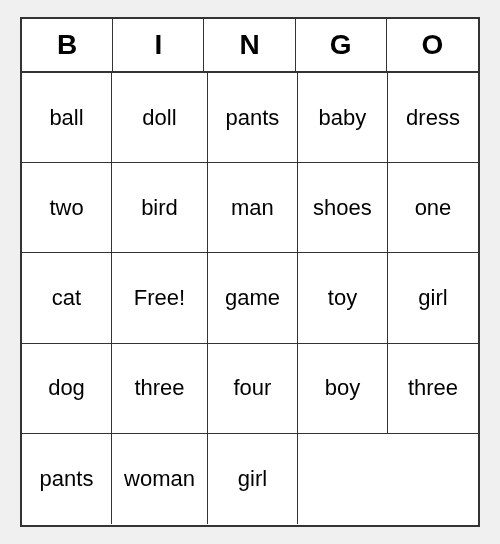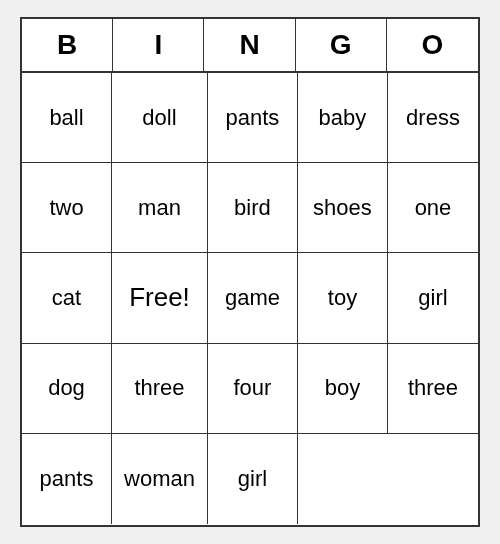--- a/index.html
+++ b/index.html
@@ -66,21 +66,21 @@
 
     .bingo-cell:nth-child(n+21) {
       border-bottom: none;
     }
 
     .bingo-cell span {
       font-size: 22px;
     }
 
     .bingo-cell.free span {
-      font-size: 26px;
+      font-size: 22px;
       font-weight: normal;
     }
   </style>
 </head>
 <body>
 
 <div class="bingo-card">
   <div class="bingo-header">
     <div class="header-cell">B</div>
     <div class="header-cell">I</div>
@@ -101,24 +101,24 @@
       <div class="bingo-cell">
         <span>baby</span>
       </div>
       <div class="bingo-cell">
         <span>dress</span>
       </div>
       <div class="bingo-cell">
         <span>two</span>
       </div>
       <div class="bingo-cell">
-        <span>man</span>
+        <span>bird</span>
       </div>
       <div class="bingo-cell">
-        <span>bird</span>
+        <span>man</span>
       </div>
       <div class="bingo-cell">
         <span>shoes</span>
       </div>
       <div class="bingo-cell">
         <span>one</span>
       </div>
       <div class="bingo-cell">
         <span>cat</span>
       </div>

